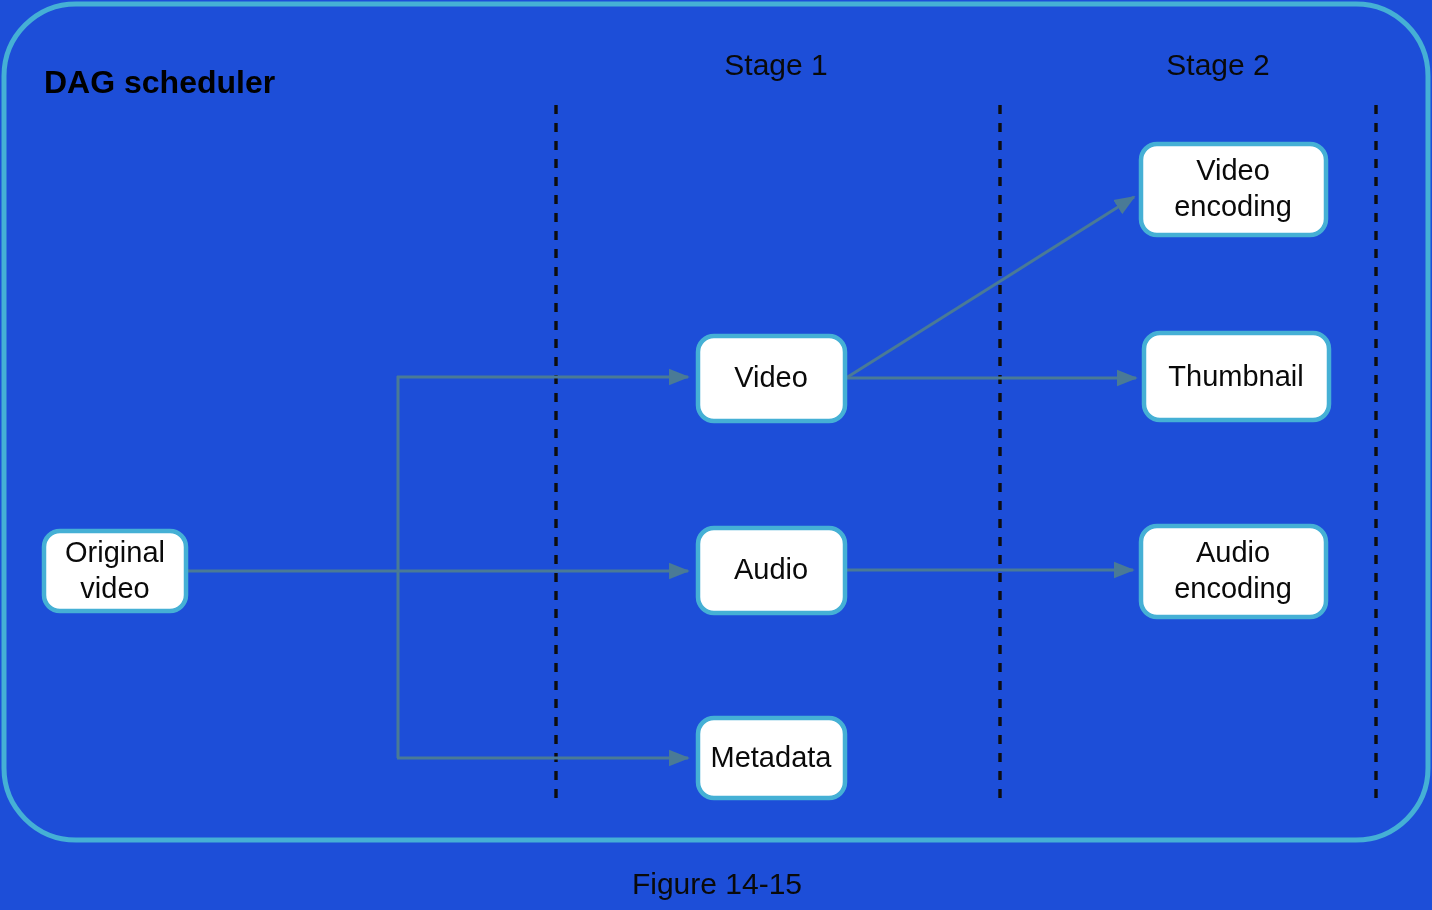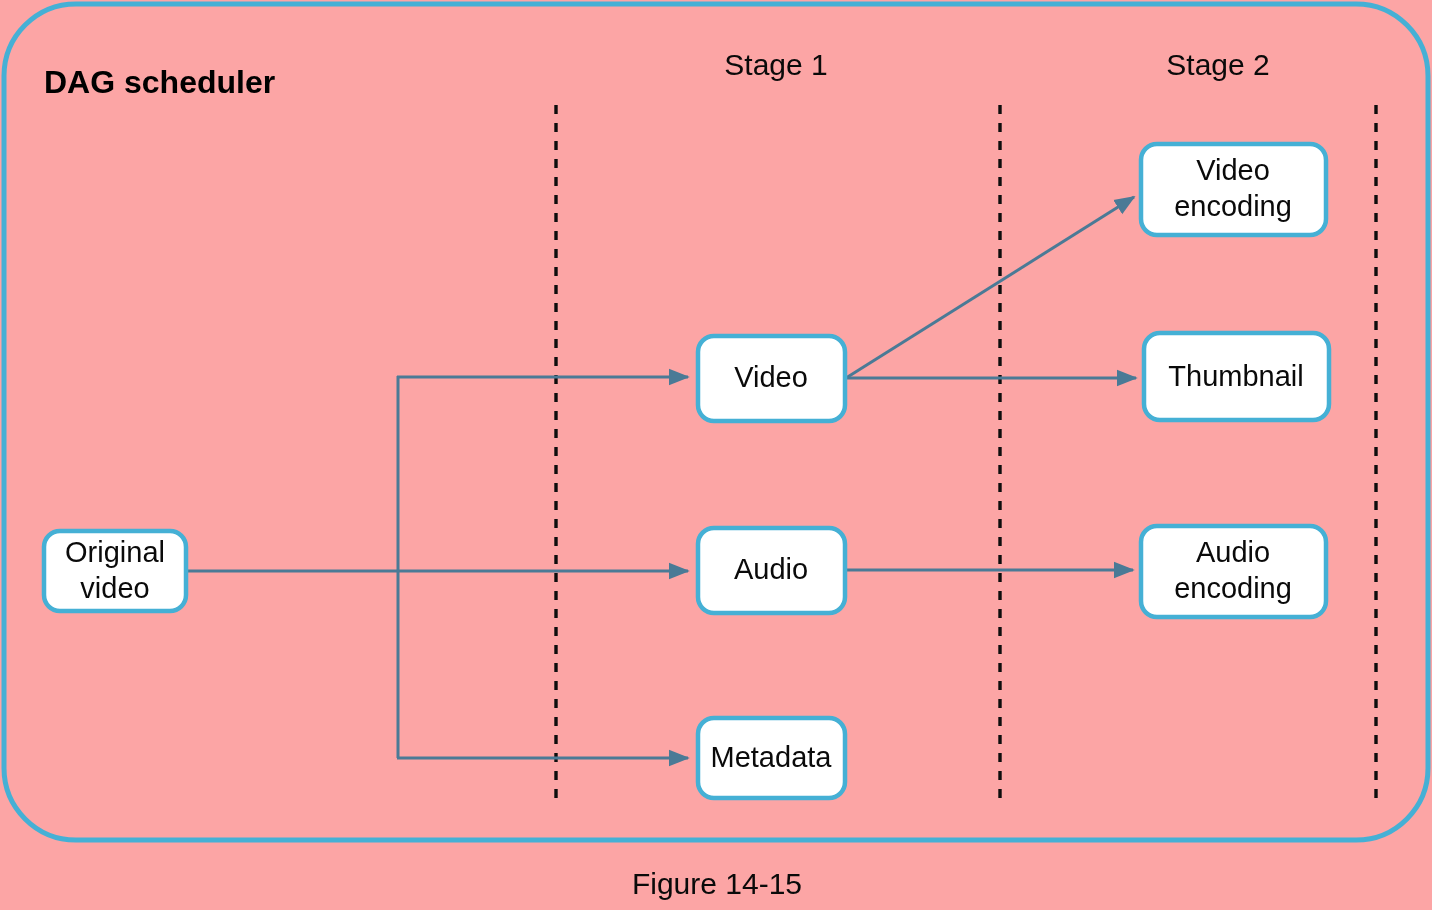--- a/index.html
+++ b/index.html
@@ -7,21 +7,21 @@
     padding: 0;
     background: #ffffff;
   }
   body {
     font-family: "Liberation Sans", sans-serif;
   }
   #page {
     position: relative;
     width: 1432px;
     height: 910px;
-    background: #fca5a5;
+    background: #1d4ed8;
     overflow: hidden;
   }
   #diagram-svg {
     position: absolute;
     left: 0;
     top: 0;
     width: 1432px;
     height: 910px;
   }
   .outer-container {

